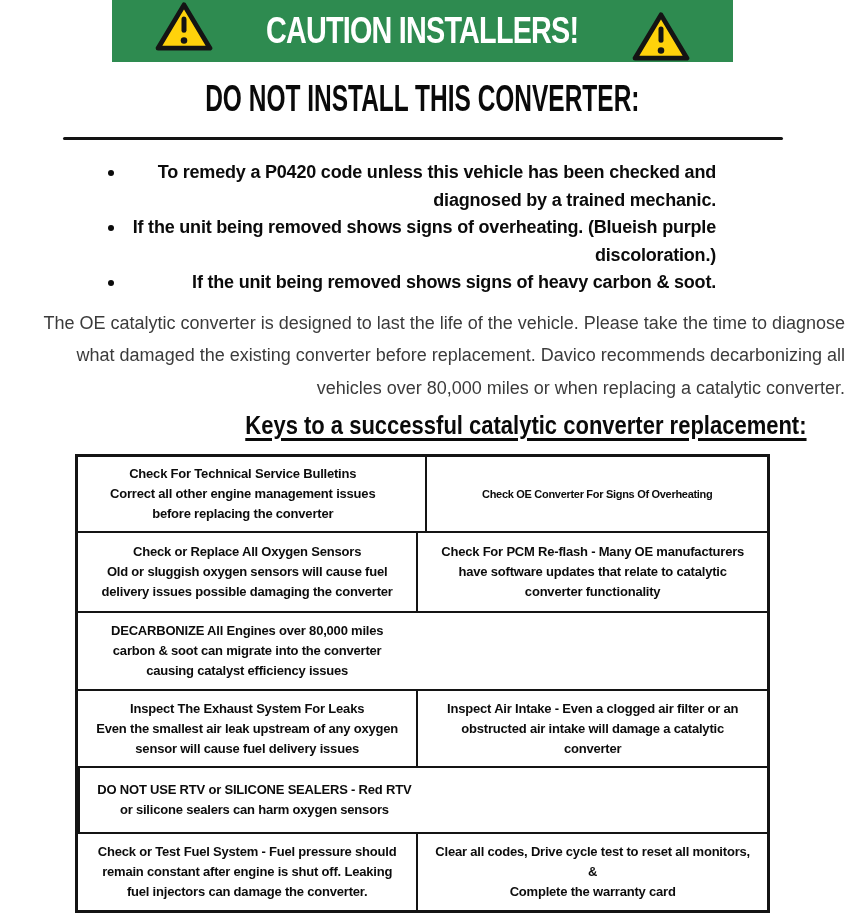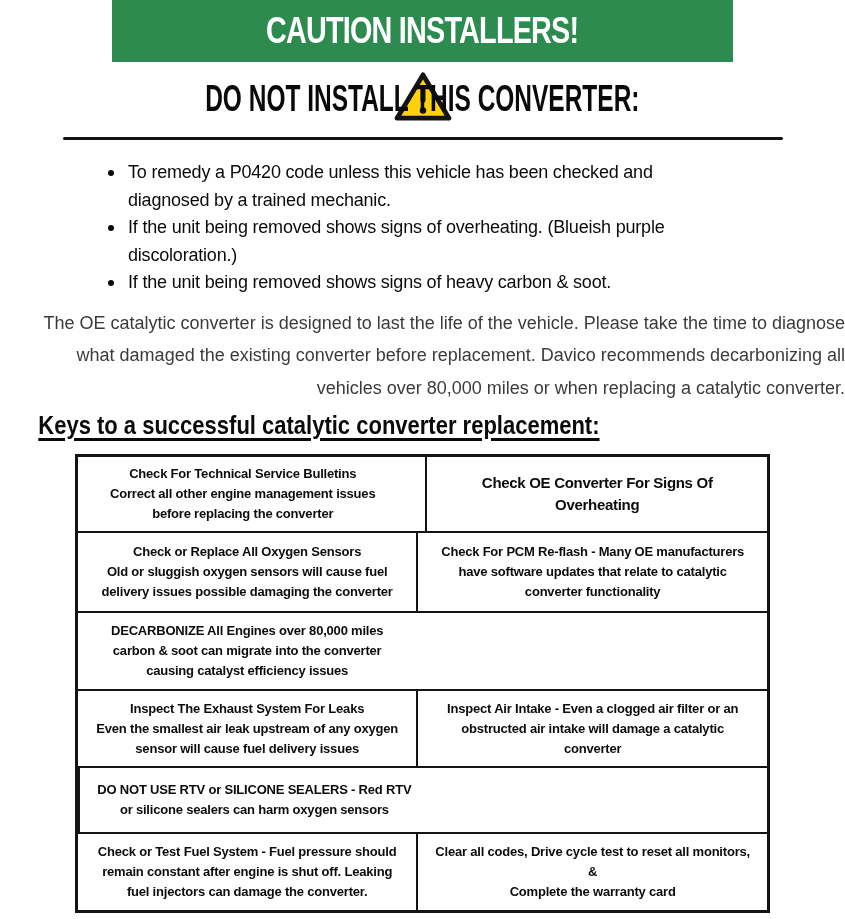--- a/index.html
+++ b/index.html
@@ -6,21 +6,21 @@
   html, body { background: #ffffff; }
   body {
     width: 845px; height: 919px; overflow: hidden; position: relative;
     font-family: "Liberation Sans", sans-serif; color: #0b0b0b;
   }
 
   
   .banner {
     width: 621px; height: 62px; margin: 0 auto;
     background: #2E8B50;
-    display: flex; align-items: center; justify-content: center; gap: 14px; flex-direction: column;
+    display: flex; align-items: center; justify-content: center; gap: 14px;
   }
   .banner-text {
     display: inline-block; white-space: nowrap;
     color: #ffffff; font-size: 36px; font-weight: 700; letter-spacing: -1px;
     transform: scaleX(0.80);
   }
   .warn { display: inline-flex; }
   .warn svg { width: 58px; height: 50px; }
   .warn.t1 { transform: translateY(-4px); }
   .warn.t2 { transform: translateY(6px); }
@@ -39,38 +39,38 @@
     background: #131313; border-radius: 2px;
   }
 
   
   ul.warnings {
     list-style: none;
     margin: 19px 0 0 128px; width: 588px;
   }
   ul.warnings li {
     position: relative;
-    font-size: 18px; font-weight: 400; line-height: 27.5px;
-    letter-spacing: -0.2px; color: #0b0b0b;
+    font-size: 18px; font-weight: 700; line-height: 27.5px;
+    letter-spacing: -0.2px; color: #0b0b0b; text-align: right;
   }
   ul.warnings li::before {
     content: ""; position: absolute; left: -20px; top: 10.5px;
     width: 6px; height: 6px; border-radius: 50%; background: #0b0b0b;
   }
 
   
   p.para {
     margin: 10px auto 0; width: 845px; text-align: right;
     font-size: 18px; line-height: 32.5px; font-weight: 400;
     color: #3b3b3b; white-space: pre-line;
   }
 
   
   h2.keys {
-    margin-top: 4px; text-align: left;
+    margin-top: 4px; text-align: right;
     font-size: 25px; line-height: 34px; font-weight: 700; color: #0a0a0a;
   }
   h2.keys .squeeze {
     display: inline-block; white-space: nowrap; transform: scaleX(0.88);
     text-decoration: underline; text-decoration-thickness: 2.5px;
     text-underline-offset: 4px;
   }
 
   
   .tbl {
@@ -88,21 +88,21 @@
   .cell {
     box-sizing: border-box;
     display: flex; align-items: center; justify-content: center;
     text-align: center; padding: 12px 13px;
     white-space: pre-line;
     font-size: 13px; line-height: 20px; font-weight: 700;
     letter-spacing: -0.2px; color: #0c0c0c;
   }
   .cell.left  { width: 49.1%; }
   .cell.right { width: 50.9%; border-left: 2.5px solid #141414; }
-  .tbl-row:nth-child(1) .cell.right { font-size: 15px; letter-spacing: -0.3px; line-height: 22px; margin-left: 18px; }
+  .tbl-row:nth-child(1) .cell.right { font-size: 11px; letter-spacing: -0.3px; line-height: 22px; margin-left: 18px; }
 </style>
 </head>
 <body>
 
 <div class="page">
 
   <div class="banner">
     <span class="warn t1">
       <svg viewBox="0 0 60 52" aria-hidden="true">
         <path d="M30 3 L57 48 H3 Z" fill="#FFD20B" stroke="#141414" stroke-width="5" stroke-linejoin="round"></path>

